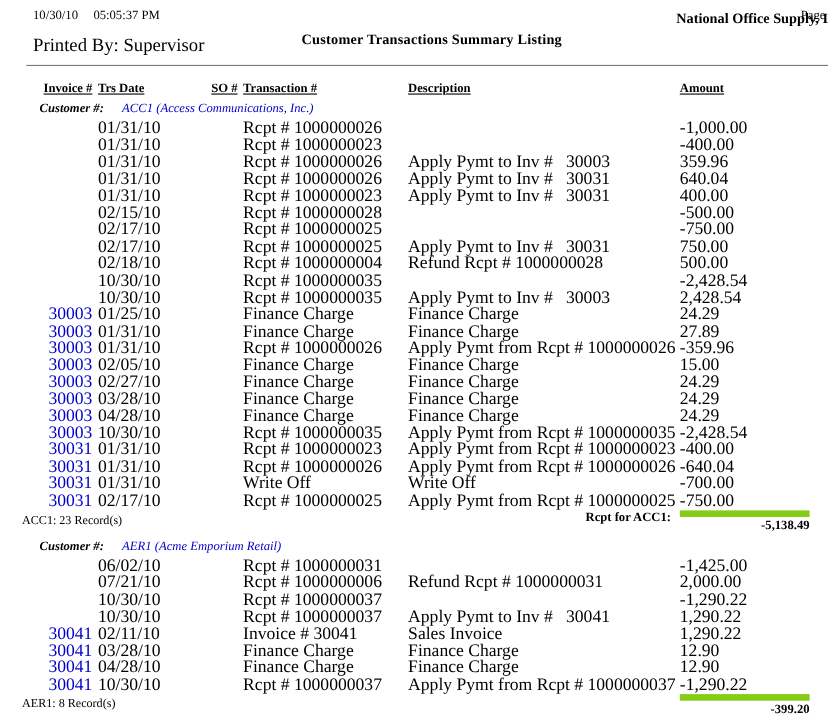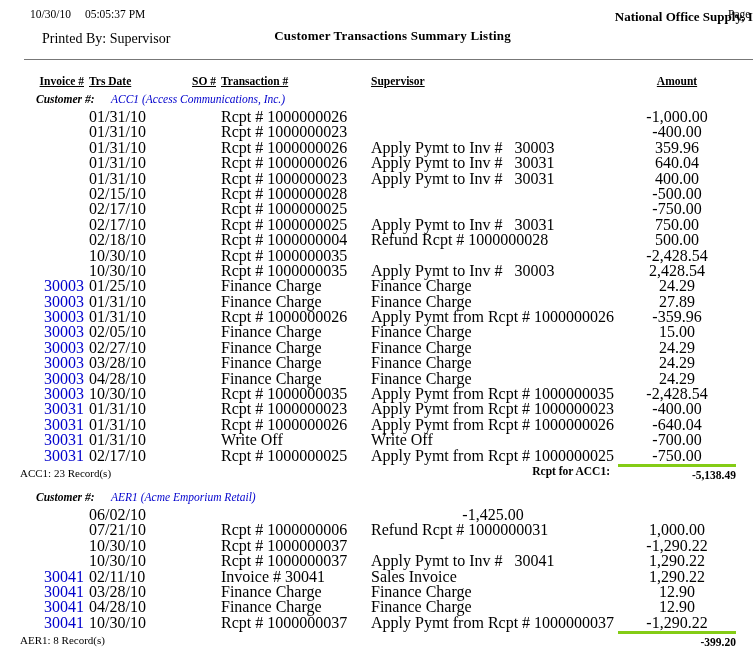--- a/index.html
+++ b/index.html
@@ -9,53 +9,53 @@
     position:relative; overflow:hidden; box-sizing:border-box;margin-left:16px;
   }
   
   .hdr { padding-top:8px; }
   .hdr-row1 { position:relative; height:20px; }
   .hdr-left  { position:absolute; left:14px; top:0; font-size:11.5px; }
   .hdr-time  { margin-left:14px; }
   .hdr-center{ text-align:right; font-weight:bold; font-size:13px; padding-top:1px; }
   .hdr-right { position:absolute; right:10px; top:0; font-size:11.5px; }
   .hdr-row2 { position:relative; height:26px; }
-  .printed-by { position:absolute; left:26px; top:3px; font-size:14px; }
+  .printed-by { position:absolute; left:14px; top:3px; font-size:17px; }
   .report-title { text-align:center; font-weight:bold; font-size:13px; letter-spacing:0.2px; }
   .hdr-rule { border:none; border-top:1px solid #777; margin:5px 8px 0 8px; }
 
   
   .grid {
     display:grid;
     grid-template-columns:64px 100px 32px 152px 250px 118px;
     padding-left:4px;
   }
   .c-inv  { text-align:right; }
   .c-date { padding-left:5px; }
   .c-so   { text-align:right; }
   .c-txn  { padding-left:5px; white-space:pre; }
   .c-desc { padding-left:3px; white-space:pre; }
-  .c-amt  { text-align:center; }
+  .c-amt  { text-align:left; }
 
   .cols-header { margin-top:15px; font-weight:bold; font-size:11.5px; height:17px; }
   .cols-header > div { text-decoration:underline; }
 
   
   .section + .section { margin-top:9px; }
   .customer-line { height:16px; font-size:11.5px; padding-left:20px; margin-top:1px;font-style:italic; }
   .customer-label { font-weight:bold; display:inline-block; width:75px; }
   .customer-name { color:#0000CC; }
 
   .t-row { font-size:16px; height:15.4px; line-height:15.4px; }
   .inv-link { color:#0000CC; font-weight:normal; }
 
   .total-row { margin-top:1px; height:18px; font-size:11.5px; align-items:start; }
   .record-count { grid-column:1 / 5; font-size:11px; padding-top:3px; }
   .total-label  { grid-column:5; text-align:right; font-weight:bold; padding-right:8px; padding-top:1px; }
-  .total-amt    { grid-column:6; text-align:right; font-weight:bold; border-top:3px solid #84cc16; padding-top:2px; }
+  .total-amt    { grid-column:6; text-align:right; font-weight:bold; border-top:6px solid #84cc16; padding-top:2px; }
 </style>
 </head>
 <body>
 
 <div class="page">
 
   <div class="hdr">
     <div class="hdr-row1">
       <div class="hdr-left">
         <span>10/30/10</span><span class="hdr-time">05:05:37 PM</span>
@@ -68,21 +68,21 @@
       <div class="report-title">Customer Transactions Summary Listing</div>
     </div>
     <hr class="hdr-rule">
   </div>
 
   <div class="grid cols-header">
     <div class="c-inv">Invoice #</div>
     <div class="c-date">Trs Date</div>
     <div class="c-so">SO #</div>
     <div class="c-txn">Transaction #</div>
-    <div class="c-desc">Supervisor</div>
+    <div class="c-desc">Description</div>
     <div class="c-amt">Amount</div>
   </div>
 
   <div>
   <div class="section">
     <div class="customer-line">
       <span class="customer-label">Customer #:</span><span class="customer-name">ACC1 (Access Communications, Inc.)</span>
     </div>
     <div>
   <div class="grid t-row">
@@ -301,31 +301,32 @@
 
   <div class="section">
     <div class="customer-line">
       <span class="customer-label">Customer #:</span><span class="customer-name">AER1 (Acme Emporium Retail)</span>
     </div>
     <div>
   <div class="grid t-row">
     <div class="c-inv inv-link"></div>
     <div class="c-date">06/02/10</div>
     <div class="c-so"></div>
+    <div class="c-txn">Rcpt # 1000000031</div>
     <div class="c-desc"></div>
     <div class="c-amt">-1,425.00</div>
   </div>
 
   <div class="grid t-row">
     <div class="c-inv inv-link"></div>
     <div class="c-date">07/21/10</div>
     <div class="c-so"></div>
     <div class="c-txn">Rcpt # 1000000006</div>
     <div class="c-desc">Refund Rcpt # 1000000031</div>
-    <div class="c-amt">1,000.00</div>
+    <div class="c-amt">2,000.00</div>
   </div>
 
   <div class="grid t-row">
     <div class="c-inv inv-link"></div>
     <div class="c-date">10/30/10</div>
     <div class="c-so"></div>
     <div class="c-txn">Rcpt # 1000000037</div>
     <div class="c-desc"></div>
     <div class="c-amt">-1,290.22</div>
   </div>

